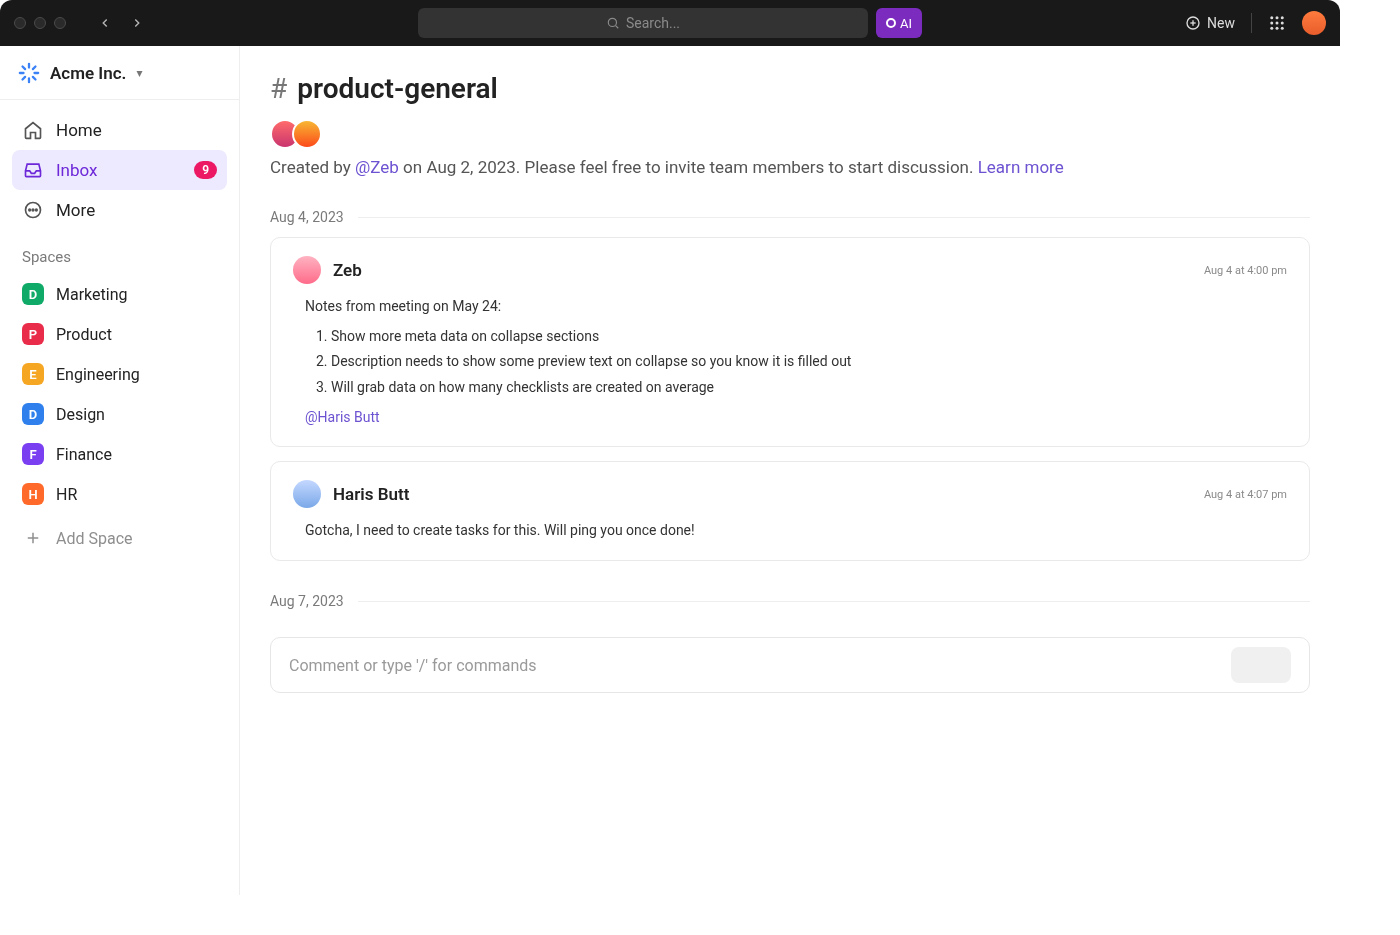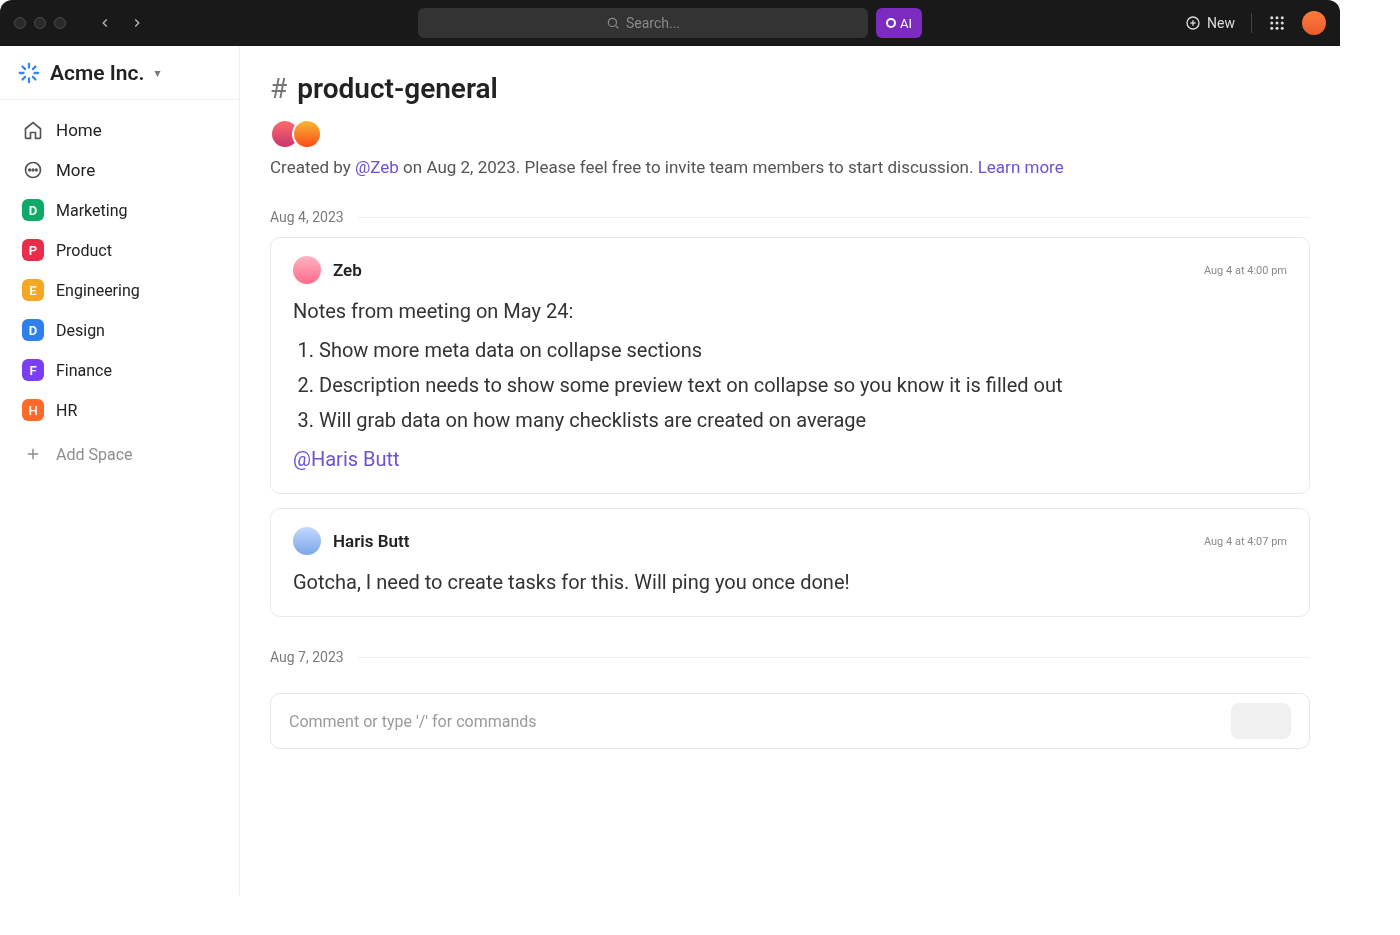--- a/index.html
+++ b/index.html
@@ -21,21 +21,21 @@
   .grid-icon { width: 18px; height: 18px; cursor: pointer; }
   .avatar-top { width: 24px; height: 24px; border-radius: 50%; background: linear-gradient(#ff7b3d,#e85d2c); cursor: pointer; }
 
   
   .main { flex: 1; display: flex; overflow: hidden; }
 
   
   .sidebar { width: 240px; border-right: 1px solid #eee; display: flex; flex-direction: column; background: #fff; }
   .ws-row { height: 54px; display: flex; align-items: center; padding: 0 18px; gap: 10px; border-bottom: 1px solid #eee; cursor: pointer; }
   .ws-logo { width: 22px; height: 22px; position: relative; }
-  .ws-name { font-weight: 600; font-size: 21px; color: #222; }
+  .ws-name { font-weight: 600; font-size: 17px; color: #222; }
   .chev { color: #777; font-size: 12px; }
 
   .nav-section { padding: 10px 12px 0 12px; }
   .nav-item { height: 40px; border-radius: 8px; display: flex; align-items: center; gap: 12px; padding: 0 10px; font-size: 17px; color: #222; cursor: pointer; }
   .nav-item.active { background: #ede9fe; color: #6d28d9; }
   .nav-ico { width: 22px; height: 22px; display: flex; align-items: center; justify-content: center; }
   .badge { margin-left: auto; background: #ec1863; color: #fff; font-size: 12px; font-weight: 600; border-radius: 10px; padding: 2px 8px; }
 
   .section-label { padding: 18px 22px 8px 22px; font-size: 15px; color: #7a7a7a; }
   .space-item { height: 40px; display: flex; align-items: center; gap: 12px; padding: 0 22px; font-size: 16px; color: #222; cursor: pointer; }
@@ -58,21 +58,21 @@
   .date-sep { margin: 32px 0 12px 0; font-size: 14px; color: #7a7a7a; position: relative; display: flex; align-items: center; }
   .date-sep::after { content: ""; flex: 1; height: 1px; background: #eee; margin-left: 14px; }
 
   .msg-card { border: 1px solid #e9e9e9; border-radius: 10px; padding: 18px 22px; margin-bottom: 14px; }
   .msg-head { display: flex; align-items: center; gap: 12px; }
   .msg-av { width: 28px; height: 28px; border-radius: 50%; }
   .av-zeb { background: linear-gradient(#ffb3c1,#ff6b8a); }
   .av-haris { background: linear-gradient(#c4d8ff,#7aa8e8); }
   .msg-author { font-size: 17px; font-weight: 600; color: #222; }
   .msg-time { margin-left: auto; font-size: 11px; color: #8a8a8a; }
-  .msg-body { margin-top: 12px; font-size: 20px; color: #333; line-height: 1.55; }
+  .msg-body { margin-top: 12px; font-size: 14px; color: #333; line-height: 1.55; margin-left: 12px; }
   .msg-body ol { margin: 8px 0 8px 26px; padding: 0; }
   .msg-body ol li { margin: 4px 0; }
   .mention-inline { color: #6d52d1; cursor: pointer; }
 
   .composer-wrap { margin-top: 28px; }
   .composer { border: 1px solid #e6e6e6; border-radius: 10px; height: 56px; display: flex; align-items: center; padding: 0 18px; gap: 14px; }
   .composer input { flex: 1; border: none; outline: none; font-size: 16px; color: #333; background: transparent; }
   .composer input::placeholder { color: #9a9a9a; }
   .send-btn { width: 60px; height: 36px; border-radius: 8px; background: #f0f0f0; cursor: pointer; }
 </style>
@@ -157,33 +157,44 @@
 
     <div class="nav-section">
       <div class="nav-item">
         <span class="nav-ico">
           <svg width="20" height="20" viewBox="0 0 24 24" fill="none" stroke="#555" stroke-width="2">
               <path d="M3 10.5L12 3l9 7.5V21a1 1 0 0 1-1 1h-5v-7h-6v7H4a1 1 0 0 1-1-1z"></path>
             </svg>
         </span>
         <span>Home</span>
       </div>
+      <div class="nav-item active">
+        <span class="nav-ico">
+          <svg width="20" height="20" viewBox="0 0 24 24" fill="none" stroke="#6d28d9" stroke-width="2">
+              <path d="M3 13h5l2 3h4l2-3h5"></path>
+              <path d="M5 5h14l2 8v6a1 1 0 0 1-1 1H4a1 1 0 0 1-1-1v-6z"></path>
+            </svg>
+        </span>
+        <span>Inbox</span>
+        <span class="badge">9</span>
+      </div>
       <div class="nav-item">
         <span class="nav-ico">
           <svg width="20" height="20" viewBox="0 0 24 24" fill="none" stroke="#555" stroke-width="2">
               <circle cx="12" cy="12" r="9"></circle>
               <circle cx="8" cy="12" r="1" fill="#555"></circle>
               <circle cx="12" cy="12" r="1" fill="#555"></circle>
               <circle cx="16" cy="12" r="1" fill="#555"></circle>
             </svg>
         </span>
         <span>More</span>
       </div>
     </div>
 
+    <div class="section-label">Spaces</div>
     <div id="spaces-list">
         <div class="space-item">
           <div class="space-badge" style="background: rgb(15, 169, 104);">D</div>
           <span>Marketing</span>
         </div>
         <div class="space-item">
           <div class="space-badge" style="background: rgb(233, 44, 74);">P</div>
           <span>Product</span>
         </div>
         <div class="space-item">

